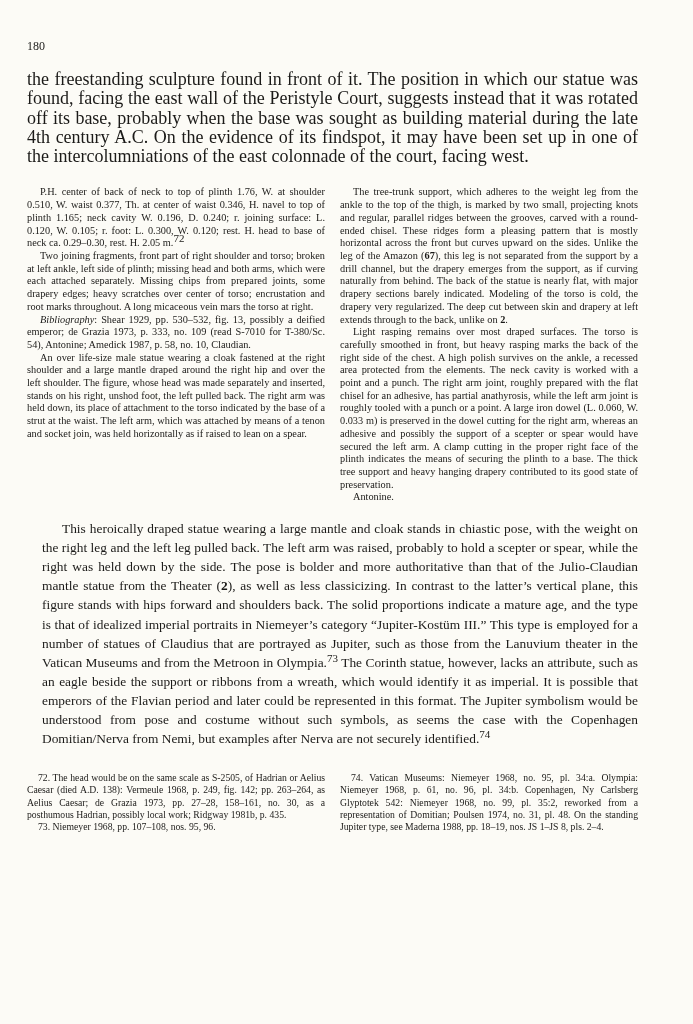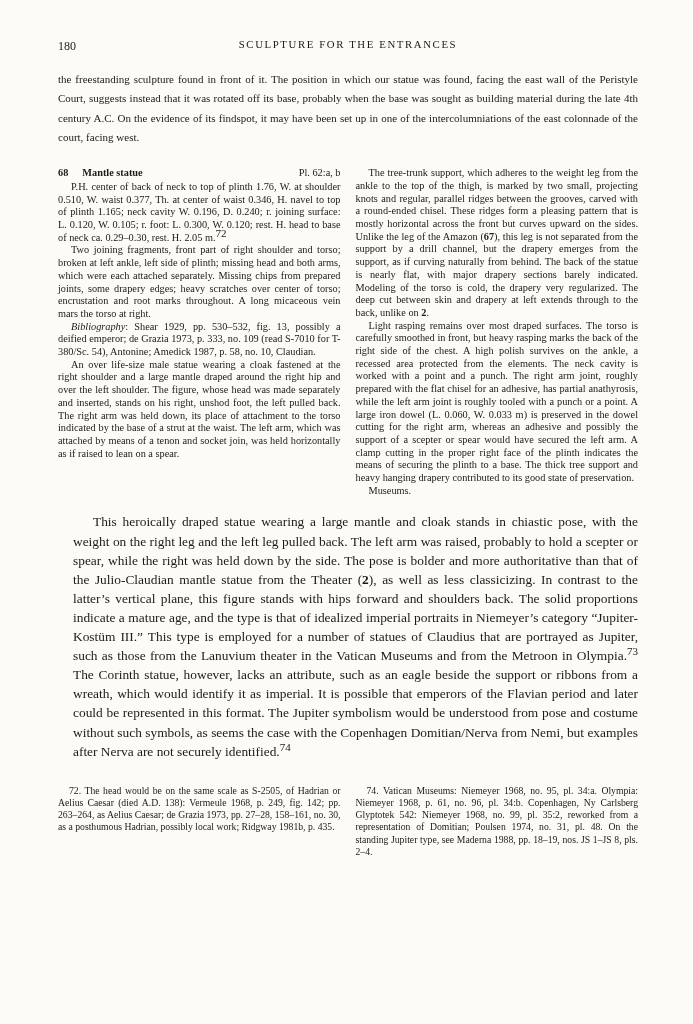--- a/index.html
+++ b/index.html
@@ -3,27 +3,27 @@
 <meta charset="utf-8">
 <style>
   * { margin:0; padding:0; box-sizing:border-box; }
   html, body { width:693px; height:1024px; }
   body {
     background:#fcfbf6;
     color:#1b1a18;
     font-family:"Liberation Serif", "DejaVu Serif", serif;
     overflow:hidden;
   }
-  .page { width:693px; height:1024px; padding:38px 55px 24px 58px; position:relative; }
+  .page { width:693px; height:1024px; padding:38px 55px 24px 27px; position:relative; }
 
   .runhead { position:relative; height:16px; margin-bottom:16px; }
   .pagenum { position:absolute; left:0; top:1px; font-size:12px; }
   .runtitle { display:block; text-align:center; font-size:10.8px; letter-spacing:1.6px; }
 
-  .intro { font-size:11px; line-height:19.3px; text-align:justify; }
+  .intro { font-size:18px; line-height:19.3px; text-align:justify; }
 
   .catalog { display:flex; gap:15px; margin-top:20px; }
   .col { width:50%; font-size:10.3px; line-height:12.7px; text-align:justify; }
   .cat-head { display:flex; justify-content:space-between; align-items:baseline; margin-bottom:1px; }
   .bold { font-weight:bold; }
   .ital { font-style:italic; }
   .cat-name { margin-left:14px; }
   .col p { text-indent:13px; }
   .col .cat-head { text-indent:0; }
   sup { font-size:11px; vertical-align:super; line-height:0; }
@@ -41,48 +41,44 @@
   .fncol { width:50%; font-size:9.7px; line-height:12.2px; text-align:justify; }
   .fncol p { text-indent:11px; }
 </style>
 </head>
 <body>
 
 <div class="page">
 
   <div class="runhead">
     <span class="pagenum">180</span>
-    <span class="runtitle">SCULPTURE FOR THE ENTRANCES</span>
   </div>
 
   <p class="intro">the freestanding sculpture found in front of it. The position in which our statue was found, facing the east wall of the Peristyle Court, suggests instead that it was rotated off its base, probably when the base was sought as building material during the late 4th century A.C. On the evidence of its findspot, it may have been set up in one of the intercolumniations of the east colonnade of the court, facing west.</p>
 
   <div class="catalog">
     <div class="col">
-      <div class="cat-head">
-        <span><span class="bold">68</span><span class="bold cat-name">Mantle statue</span></span>
-        <span>Pl. 62:a, b</span>
-      </div>
       <p><span>P.H. center of back of neck to top of plinth 1.76, W. at shoulder 0.510, W. waist 0.377, Th. at center of waist 0.346, H. navel to top of plinth 1.165; neck cavity W. 0.196, D. 0.240; r. joining surface: L. 0.120, W. 0.105; r. foot: L. 0.300, W. 0.120; rest. H. head to base of neck ca. 0.29–0.30, rest. H. 2.05 m.</span><sup>72</sup></p>
       <p>Two joining fragments, front part of right shoulder and torso; broken at left ankle, left side of plinth; missing head and both arms, which were each attached separately. Missing chips from prepared joints, some drapery edges; heavy scratches over center of torso; encrustation and root marks throughout. A long micaceous vein mars the torso at right.</p>
       <p><span class="ital">Bibliography</span><span>: Shear 1929, pp. 530–532, fig. 13, possibly a deified emperor; de Grazia 1973, p. 333, no. 109 (read S-7010 for T-380/Sc. 54), Antonine; Amedick 1987, p. 58, no. 10, Claudian.</span></p>
       <p>An over life-size male statue wearing a cloak fastened at the right shoulder and a large mantle draped around the right hip and over the left shoulder. The figure, whose head was made separately and inserted, stands on his right, unshod foot, the left pulled back. The right arm was held down, its place of attachment to the torso indicated by the base of a strut at the waist. The left arm, which was attached by means of a tenon and socket join, was held horizontally as if raised to lean on a spear.</p>
     </div>
 
     <div class="col">
       <p><span>The tree-trunk support, which adheres to the weight leg from the ankle to the top of the thigh, is marked by two small, projecting knots and regular, parallel ridges between the grooves, carved with a round-ended chisel. These ridges form a pleasing pattern that is mostly horizontal across the front but curves upward on the sides. Unlike the leg of the Amazon (</span><span class="bold">67</span><span>), this leg is not separated from the support by a drill channel, but the drapery emerges from the support, as if curving naturally from behind. The back of the statue is nearly flat, with major drapery sections barely indicated. Modeling of the torso is cold, the drapery very regularized. The deep cut between skin and drapery at left extends through to the back, unlike on </span><span class="bold">2</span><span>.</span></p>
       <p>Light rasping remains over most draped surfaces. The torso is carefully smoothed in front, but heavy rasping marks the back of the right side of the chest. A high polish survives on the ankle, a recessed area protected from the elements. The neck cavity is worked with a point and a punch. The right arm joint, roughly prepared with the flat chisel for an adhesive, has partial anathyrosis, while the left arm joint is roughly tooled with a punch or a point. A large iron dowel (L. 0.060, W. 0.033 m) is preserved in the dowel cutting for the right arm, whereas an adhesive and possibly the support of a scepter or spear would have secured the left arm. A clamp cutting in the proper right face of the plinth indicates the means of securing the plinth to a base. The thick tree support and heavy hanging drapery contributed to its good state of preservation.</p>
-      <p>Museums.</p>
+      <p>Antonine.</p>
     </div>
   </div>
 
   <p class="discussion"><span>This heroically draped statue wearing a large mantle and cloak stands in chiastic pose, with the weight on the right leg and the left leg pulled back. The left arm was raised, probably to hold a scepter or spear, while the right was held down by the side. The pose is bolder and more authoritative than that of the Julio-Claudian mantle statue from the Theater (</span><span class="bold">2</span><span>), as well as less classicizing. In contrast to the latter’s vertical plane, this figure stands with hips forward and shoulders back. The solid proportions indicate a mature age, and the type is that of idealized imperial portraits in Niemeyer’s category “Jupiter-Kostüm III.” This type is employed for a number of statues of Claudius that are portrayed as Jupiter, such as those from the Lanuvium theater in the Vatican Museums and from the Metroon in Olympia.</span><sup>73</sup><span> The Corinth statue, however, lacks an attribute, such as an eagle beside the support or ribbons from a wreath, which would identify it as imperial. It is possible that emperors of the Flavian period and later could be represented in this format. The Jupiter symbolism would be understood from pose and costume without such symbols, as seems the case with the Copenhagen Domitian/Nerva from Nemi, but examples after Nerva are not securely identified.</span><sup>74</sup></p>
 
   <div class="footnotes">
     <div class="fncol">
       <p>72. The head would be on the same scale as S-2505, of Hadrian or Aelius Caesar (died A.D. 138): Vermeule 1968, p. 249, fig. 142; pp. 263–264, as Aelius Caesar; de Grazia 1973, pp. 27–28, 158–161, no. 30, as a posthumous Hadrian, possibly local work; Ridgway 1981b, p. 435.</p>
+      <p>73. Niemeyer 1968, pp. 107–108, nos. 95, 96.</p>
     </div>
     <div class="fncol">
       <p>74. Vatican Museums: Niemeyer 1968, no. 95, pl. 34:a. Olympia: Niemeyer 1968, p. 61, no. 96, pl. 34:b. Copenhagen, Ny Carlsberg Glyptotek 542: Niemeyer 1968, no. 99, pl. 35:2, reworked from a representation of Domitian; Poulsen 1974, no. 31, pl. 48. On the standing Jupiter type, see Maderna 1988, pp. 18–19, nos. JS 1–JS 8, pls. 2–4.</p>
     </div>
   </div>
 
 </div>
 
 </body></html>

